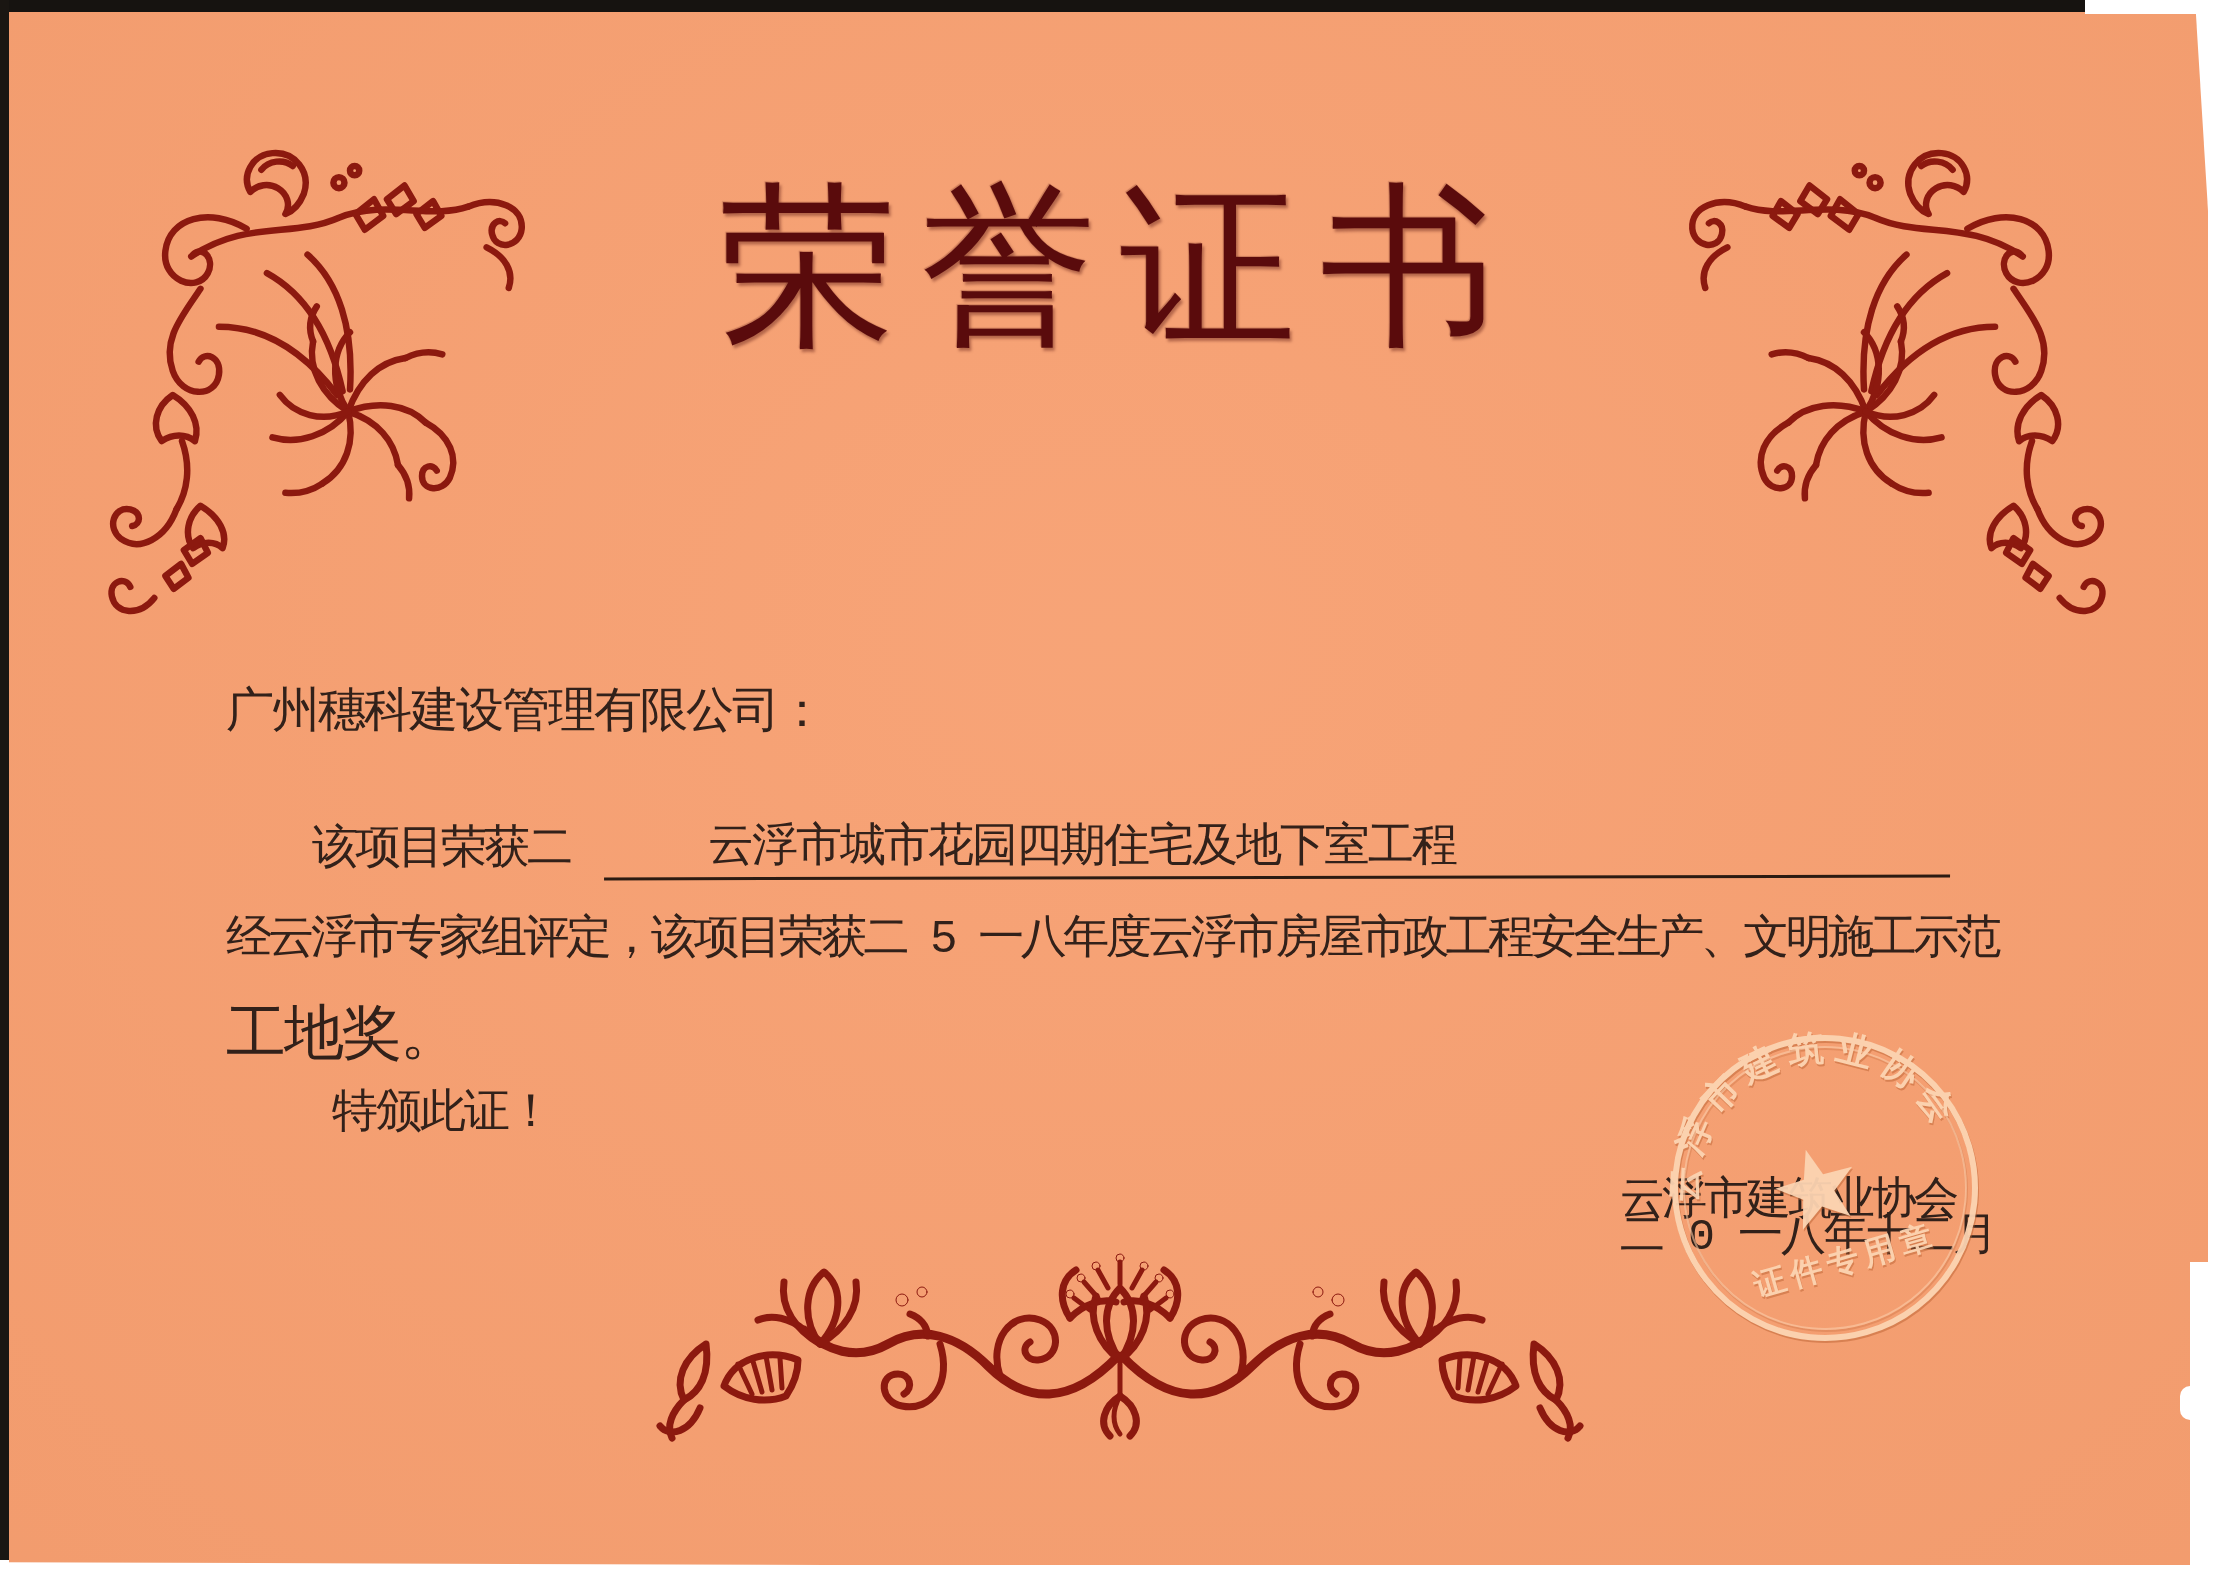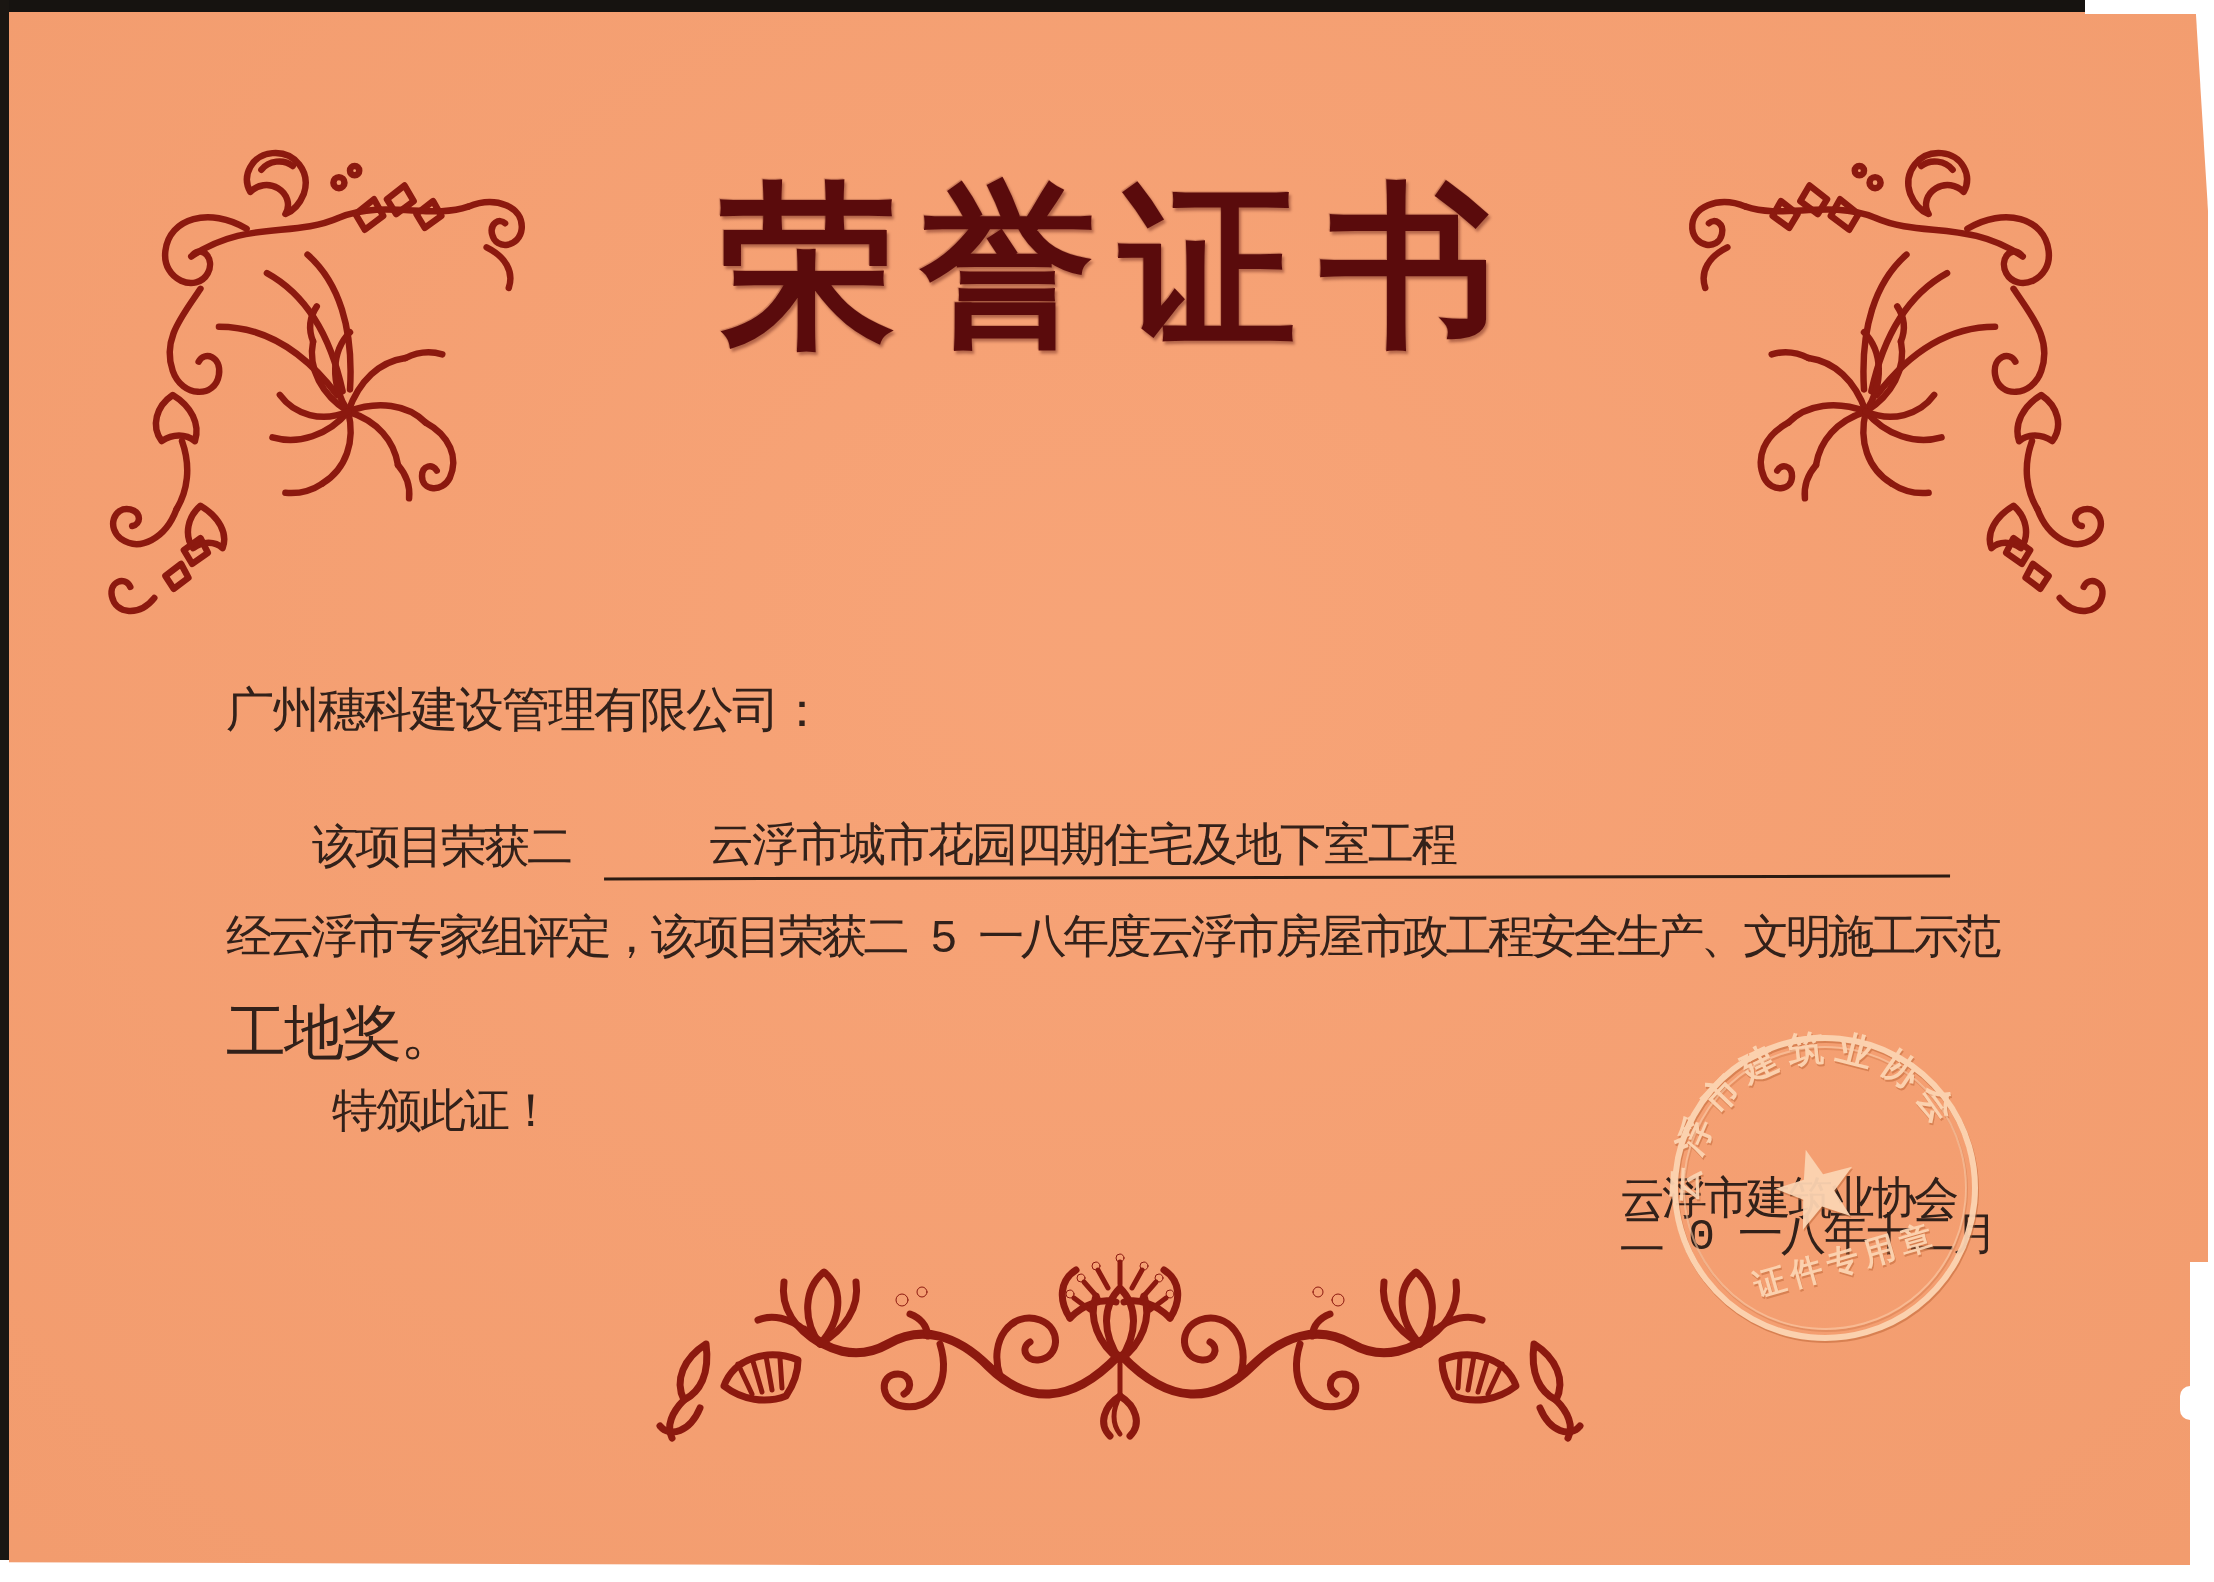--- a/index.html
+++ b/index.html
@@ -21,21 +21,21 @@
   .edge-left{left:0;top:0;width:9px;height:1560px;background:#1a1612;}
   .edge-bottom{left:0;top:1560px;width:2214px;height:22px;background:#fff;
     clip-path:polygon(0 10%,100% 45%,100% 100%,0 100%);}
   .edge-right-sliver{left:2186px;top:12px;width:28px;height:205px;background:#fff;
     clip-path:polygon(35% 0,100% 0,100% 100%,80% 100%);}
   .edge-right-bottom{left:2190px;top:1262px;width:24px;height:320px;background:#fff;}
   .edge-right-notch{left:2180px;top:1386px;width:34px;height:34px;background:#fff;border-radius:10px;}
 
   .title{
     position:absolute;left:650px;top:176px;width:940px;height:190px;
-    text-align:center;font-size:176px;line-height:1.04;font-weight:700;
+    text-align:center;font-size:176px;line-height:1.04;font-weight:400;
     letter-spacing:24px;color:var(--title);z-index:4;
     text-shadow:2px 3px 3px rgba(70,6,6,.38), -1px -1px 1px rgba(70,6,6,.25);
     white-space:nowrap;
   }
   .bodytext{
     position:absolute;color:var(--text);line-height:1.05;white-space:nowrap;z-index:5;font-family:Liberation Mono, monospace;
   }
   .t-recipient{left:226px;top:688px;font-size:48px;letter-spacing:-2px;}
   .t-prefix{left:312px;top:826px;font-size:46px;letter-spacing:-3px;}
   .t-project{left:672px;top:824px;font-size:46px;letter-spacing:-2px;margin-left:36px;}

